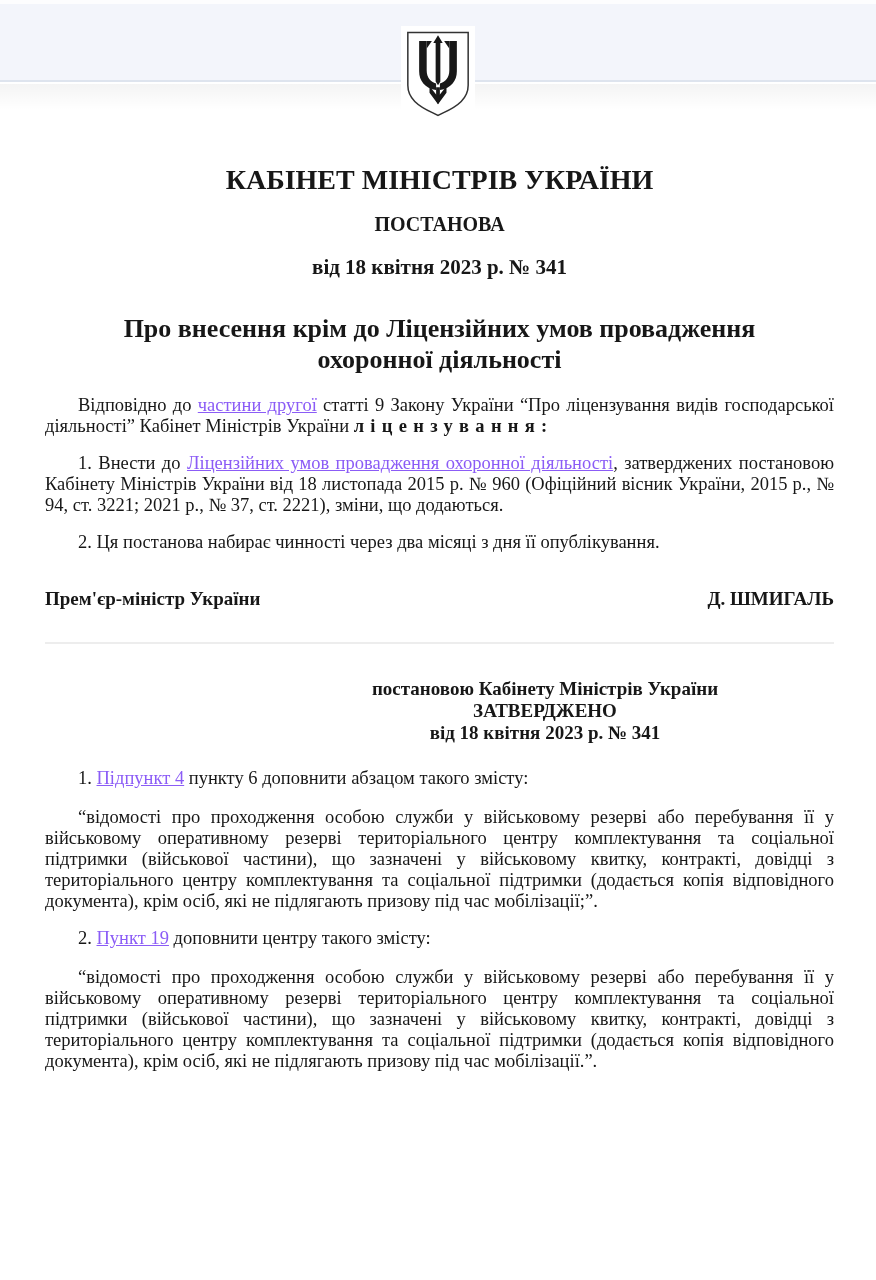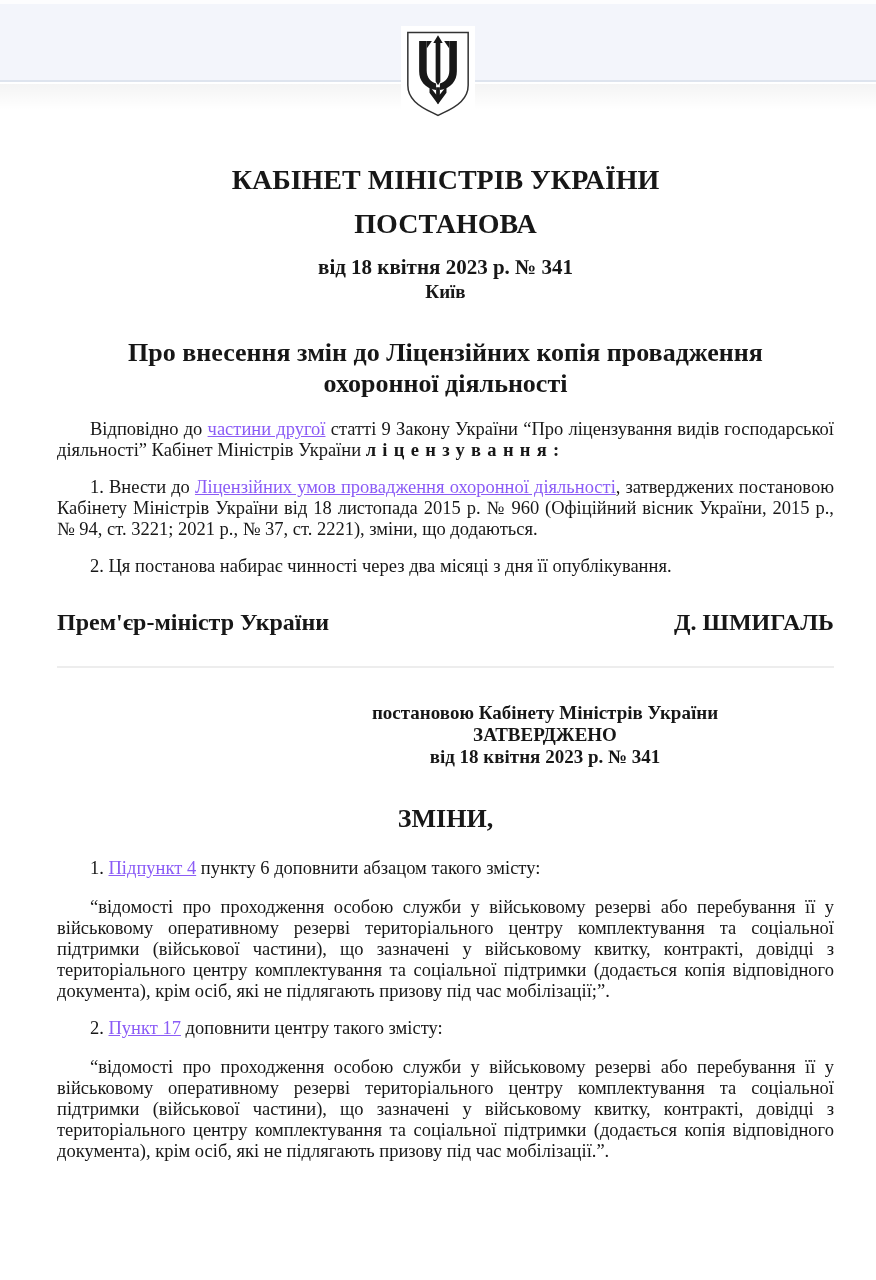--- a/index.html
+++ b/index.html
@@ -22,33 +22,32 @@
   }
   
   .emblem{
     position:absolute;top:26px;left:50%;transform:translateX(-50%);
     width:74px;height:95px;background:#ffffff;z-index:3;
     display:flex;align-items:center;justify-content:center;
   }
   .doc{
     position:absolute;top:84px;left:0;right:0;
     padding:0 42px 0 45px;
-    margin-left:12px;
   }
   h1.org{margin:81px 0 0;font-size:28px;line-height:30px;text-align:center;font-weight:bold;}
-  h2.dtype{margin:14px 0 0;font-size:28px;line-height:30px;text-align:center;font-weight:bold;}
+  h2.dtype{margin:14px 0 0;font-size:20px;line-height:30px;text-align:center;font-weight:bold;}
   .dateline{margin:16px 0 0;font-size:21px;line-height:24px;text-align:center;font-weight:bold;}
   .city{margin:2px 0 0;font-size:19px;line-height:22px;text-align:center;font-weight:bold;}
   h3.title{margin:34px auto 0;max-width:700px;font-size:26px;line-height:31px;text-align:center;font-weight:bold;}
   p.body{font-size:18.5px;line-height:21px;text-align:justify;text-indent:33px;margin:16px 0 0;}
   p.first{margin-top:20px;}
   a{color:#8b5cf6;text-decoration:underline;cursor:pointer;}
   .sp{font-weight:bold;letter-spacing:0.34em;}
   .signature{margin-top:34px;display:flex;justify-content:space-between;align-items:flex-start;
-             font-size:24px;line-height:23px;font-weight:bold;}
+             font-size:19px;line-height:23px;font-weight:bold;}
   .index{margin:30px 0 0 55px;font-size:19px;line-height:23px;font-weight:bold;}
   .divider{margin:32px 0 0;border:0;border-top:2px solid #ededed;height:0;}
   .approved{width:470px;margin:34px 54px 0 auto;text-align:center;
             font-size:19px;line-height:22px;font-weight:bold;}
   .annex-t1{margin:36px auto 0;font-size:26px;line-height:30px;text-align:center;font-weight:bold;}
   .annex-t2{margin:0 auto;max-width:760px;font-size:26px;line-height:29px;text-align:center;font-weight:bold;}
   .annex-t2 a{font-weight:bold;}
   p.item{margin-top:24px;}
   p.item2{margin-top:16px;}
   p.quote{margin-top:18px;}
@@ -72,23 +71,22 @@
       <path d="M33 60 H37 V74 L35 78 L33 74 Z"></path>
     </g>
   </svg>
 </div>
 
 <main class="doc">
 
   <h1 class="org">КАБІНЕТ МІНІСТРІВ УКРАЇНИ</h1>
   <h2 class="dtype">ПОСТАНОВА</h2>
   <div class="dateline">від 18 квітня 2023 р. № 341</div>
-  <div class="city">Київ</div>
 
-  <h3 class="title">Про внесення змін до Ліцензійних копія провадження охоронної діяльності</h3>
+  <h3 class="title">Про внесення крім до Ліцензійних умов провадження охоронної діяльності</h3>
 
   <p class="body first"><span>Відповідно до </span><a>частини другої</a><span> статті 9 Закону України “Про ліцензування видів господарської діяльності” Кабінет Міністрів України </span><span class="sp">ліцензування:</span></p>
 
   <p class="body"><span>1. Внести до </span><a>Ліцензійних умов провадження охоронної діяльності</a><span>, затверджених постановою Кабінету Міністрів України від 18 листопада 2015 р. № 960 (Офіційний вісник України, 2015 р., № 94, ст. 3221; 2021 р., № 37, ст. 2221), зміни, що додаються.</span></p>
 
   <p class="body">2. Ця постанова набирає чинності через два місяці з дня її опублікування.</p>
 
   <div class="signature">
     <span>Прем'єр-міністр України</span>
     <span>Д. ШМИГАЛЬ</span>
@@ -96,23 +94,22 @@
 
 
   <hr class="divider">
 
   <div class="approved">
     <div>постановою Кабінету Міністрів України</div>
     <div>ЗАТВЕРДЖЕНО</div>
     <div>від 18 квітня 2023 р. № 341</div>
   </div>
 
-  <h3 class="annex-t1">ЗМІНИ,</h3>
 
   <p class="body item"><span>1. </span><a>Підпункт 4</a><span> пункту 6 доповнити абзацом такого змісту:</span></p>
 
   <p class="body quote">“відомості про проходження особою служби у військовому резерві або перебування її у військовому оперативному резерві територіального центру комплектування та соціальної підтримки (військової частини), що зазначені у військовому квитку, контракті, довідці з територіального центру комплектування та соціальної підтримки (додається копія відповідного документа), крім осіб, які не підлягають призову під час мобілізації;”.</p>
 
-  <p class="body item2"><span>2. </span><a>Пункт 17</a><span> доповнити центру такого змісту:</span></p>
+  <p class="body item2"><span>2. </span><a>Пункт 19</a><span> доповнити центру такого змісту:</span></p>
 
   <p class="body quote">“відомості про проходження особою служби у військовому резерві або перебування її у військовому оперативному резерві територіального центру комплектування та соціальної підтримки (військової частини), що зазначені у військовому квитку, контракті, довідці з територіального центру комплектування та соціальної підтримки (додається копія відповідного документа), крім осіб, які не підлягають призову під час мобілізації.”.</p>
 
 </main>
 
 </body></html>

